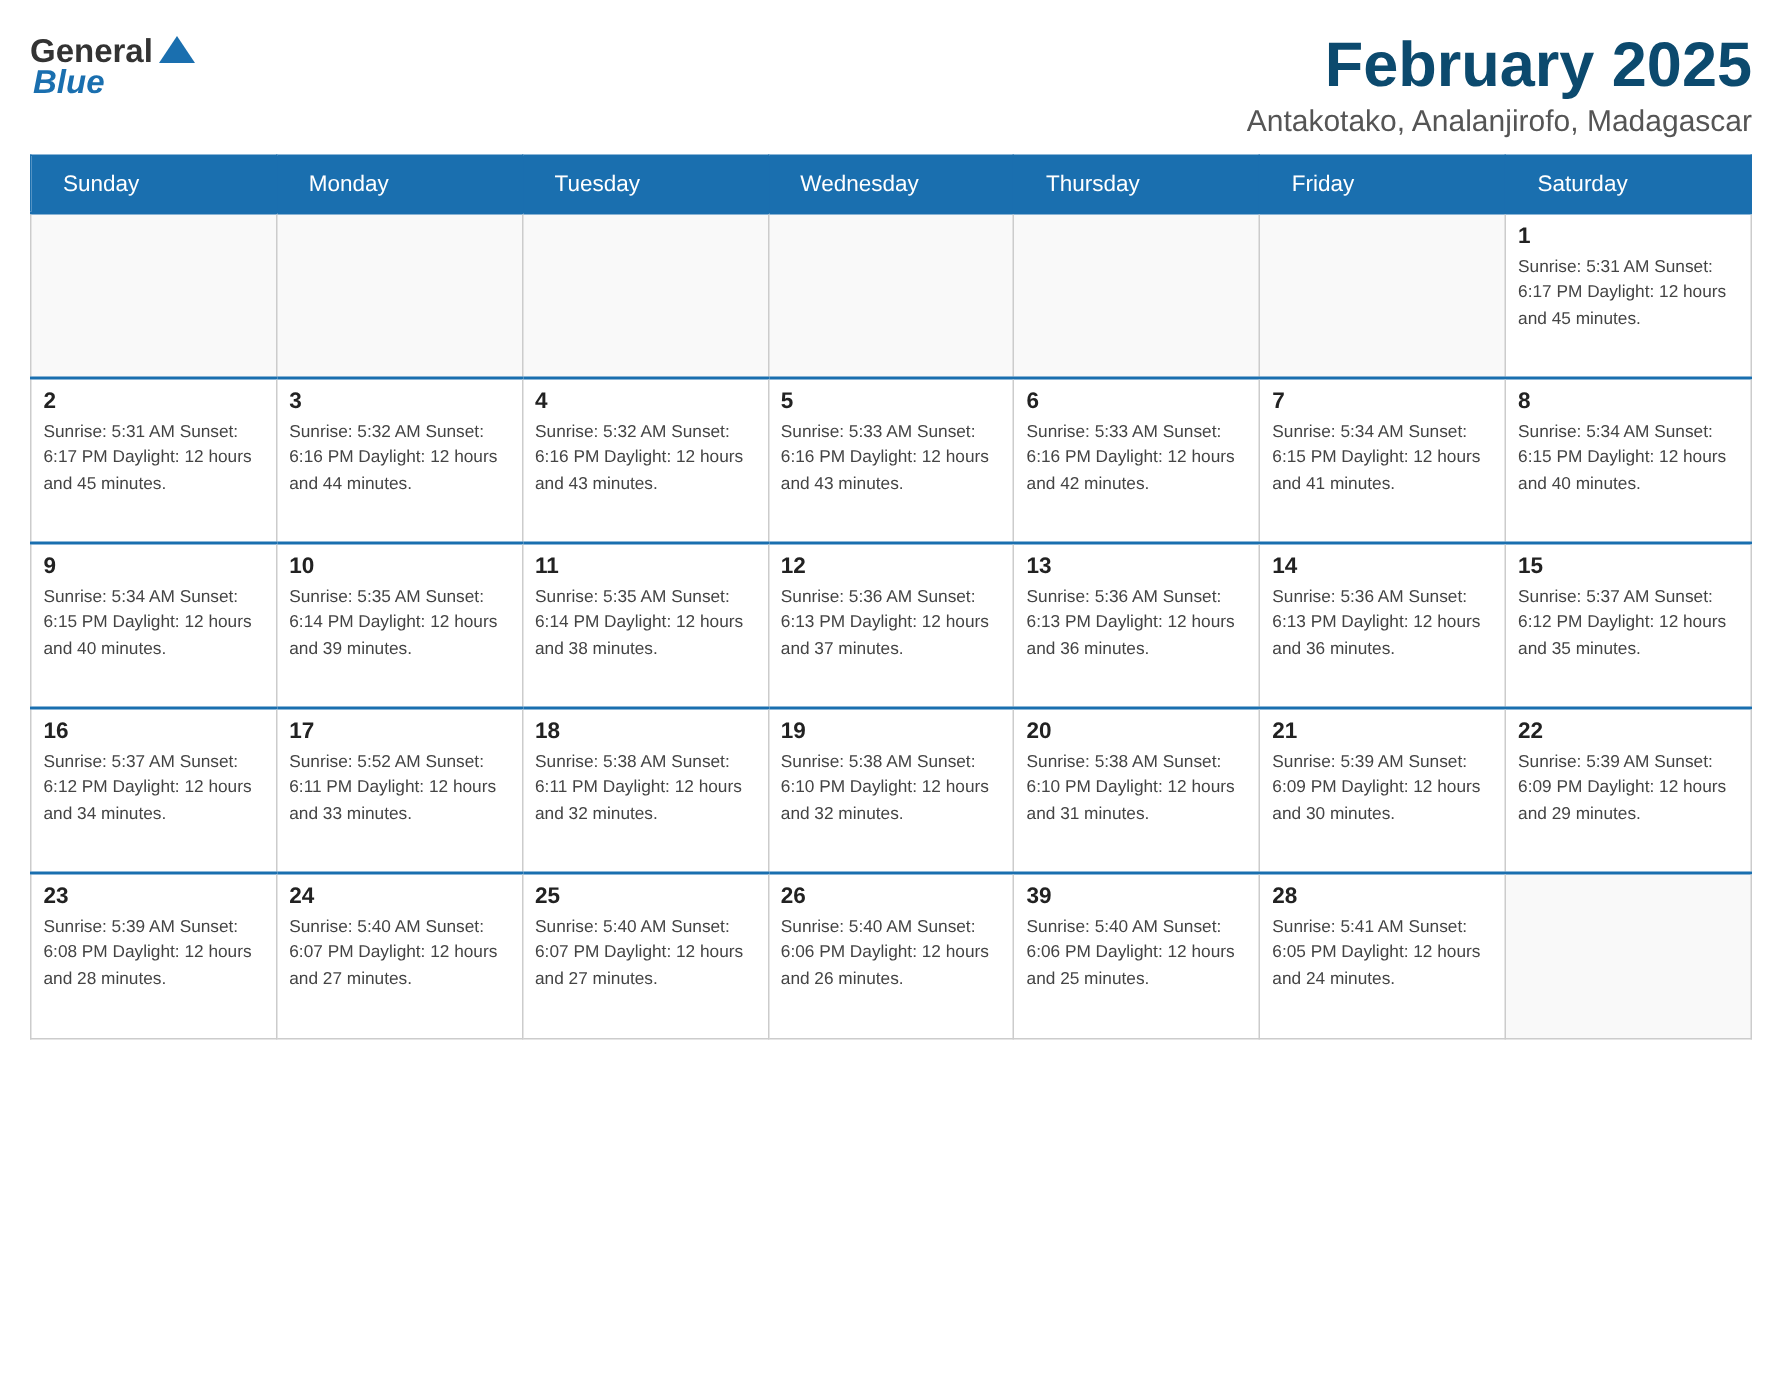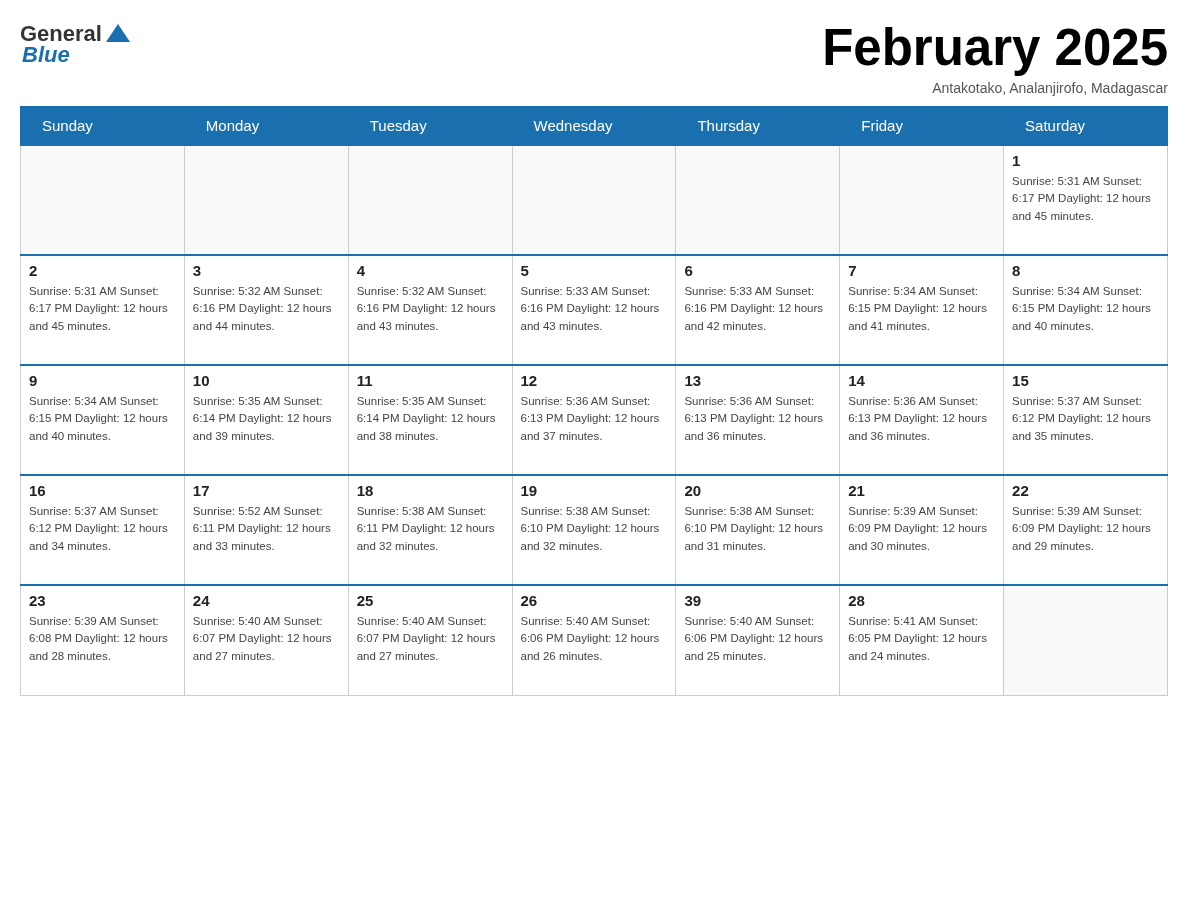--- a/index.html
+++ b/index.html
@@ -26,27 +26,27 @@
     }
     .logo-text-blue {
       font-size: 22px;
       font-weight: bold;
       color: #1a6faf;
     }
     .title-section {
       text-align: right;
     }
     .month-title {
-      font-size: 51px;
+      font-size: 42px;
       font-weight: bold;
-      color: #000000;
+      color: #0c4a6e;
       line-height: 1.1;
     }
     .location {
-      font-size: 14px;
+      font-size: 20px;
       color: #555;
       margin-top: 4px;
     }
     .calendar {
       width: 100%;
       border-collapse: collapse;
       border: 1px solid #bbb;
     }
     .calendar th {
       background-color: #1a6faf;

